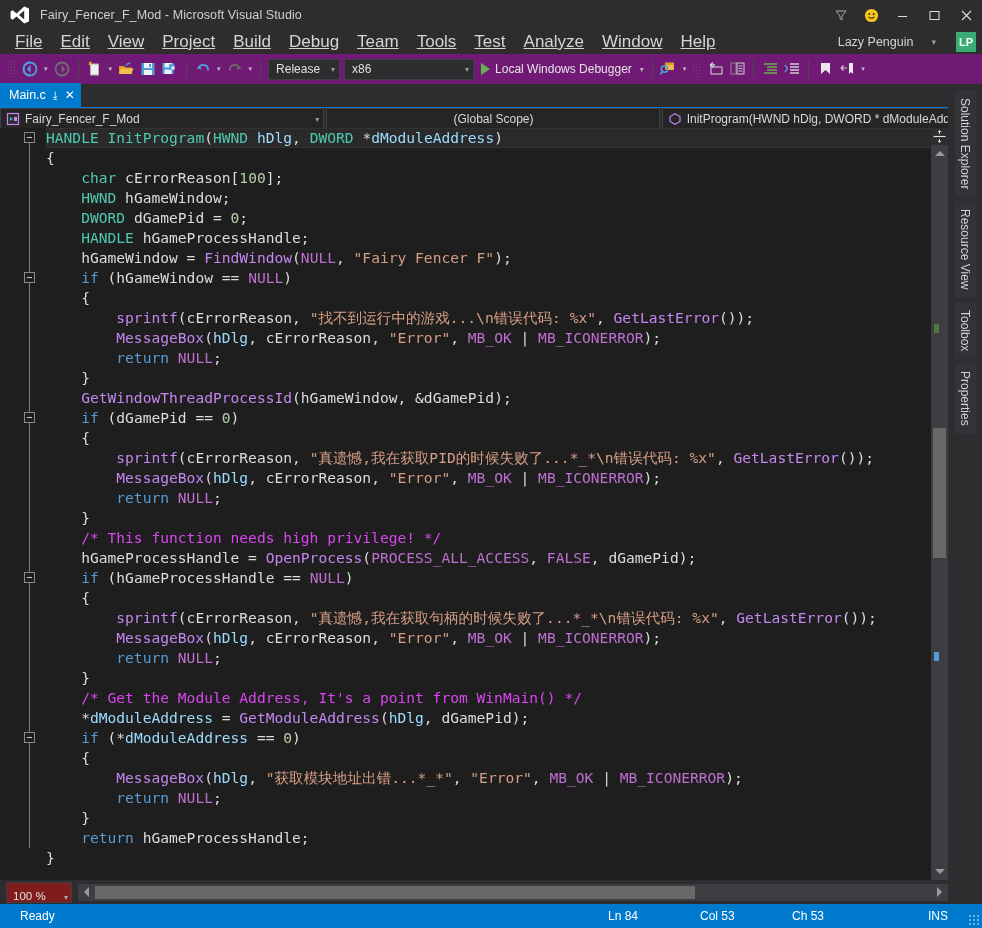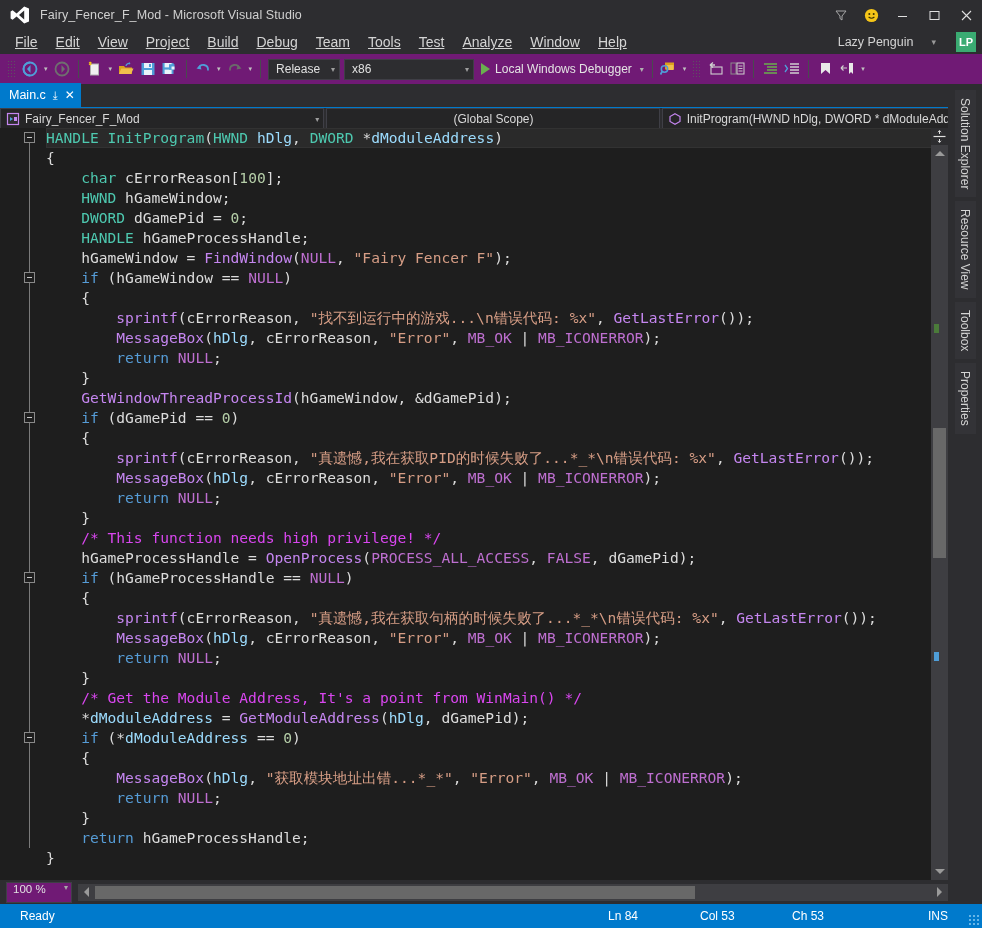--- a/index.html
+++ b/index.html
@@ -39,21 +39,21 @@
     color: #d8d8d8; font-size: 12px;
   }
 
   
   #menubar {
     height: 24px; background: #2d2d30;
     display: flex; align-items: center;
     position: relative; padding-left: 6px;
   }
   .menu-item {
-    padding: 2px 9px; color: #d4d4d4; font-size: 14px;
+    padding: 2px 9px; color: #d4d4d4; font-size: 17px;
     line-height: 18px;
   }
   .menu-item u { text-decoration: underline; }
   #menubar-right {
     position: absolute; right: 6px; top: 0; height: 24px;
     display: flex; align-items: center; gap: 18px;
   }
   #account-name { color: #d4d4d4; font-size: 12.5px; }
   #account-caret { color: #9a9a9a; font-size: 9px; }
   #avatar {
@@ -211,22 +211,22 @@
     background: #333337; margin-bottom: 4px; width: 21px;
     display: flex; align-items: center; justify-content: center;
   }
 
   
   #hbar {
     position: absolute; left: 0; right: 0; bottom: 24px; height: 24px;
     background: #2d2d30; display: flex; align-items: center;
   }
   #zoombox {
-    width: 66px; height: 21px; border: 1px solid #3f3f46; background: #701a75;
-    color: #e0e0e0; font-size: 11.5px; display: flex; align-items: flex-start;
+    width: 66px; height: 21px; border: 1px solid #3f3f46; background: #7f1d1d;
+    color: #e0e0e0; font-size: 11.5px; display: flex; align-items: flex-end;
     padding: 0 3px 0 6px; margin-left: 6px;
   }
   #zoombox .cap { margin-left: auto; color: #a8a8a8; font-size: 8px; }
   #hscroll {
     flex: 1; height: 17px; margin: 0 0 0 6px; background: #3e3e42;
     position: relative; margin-right: 34px;
   }
   #hs-left, #hs-right {
     position: absolute; top: 0; width: 17px; height: 17px;
     display: flex; align-items: center; justify-content: center;

